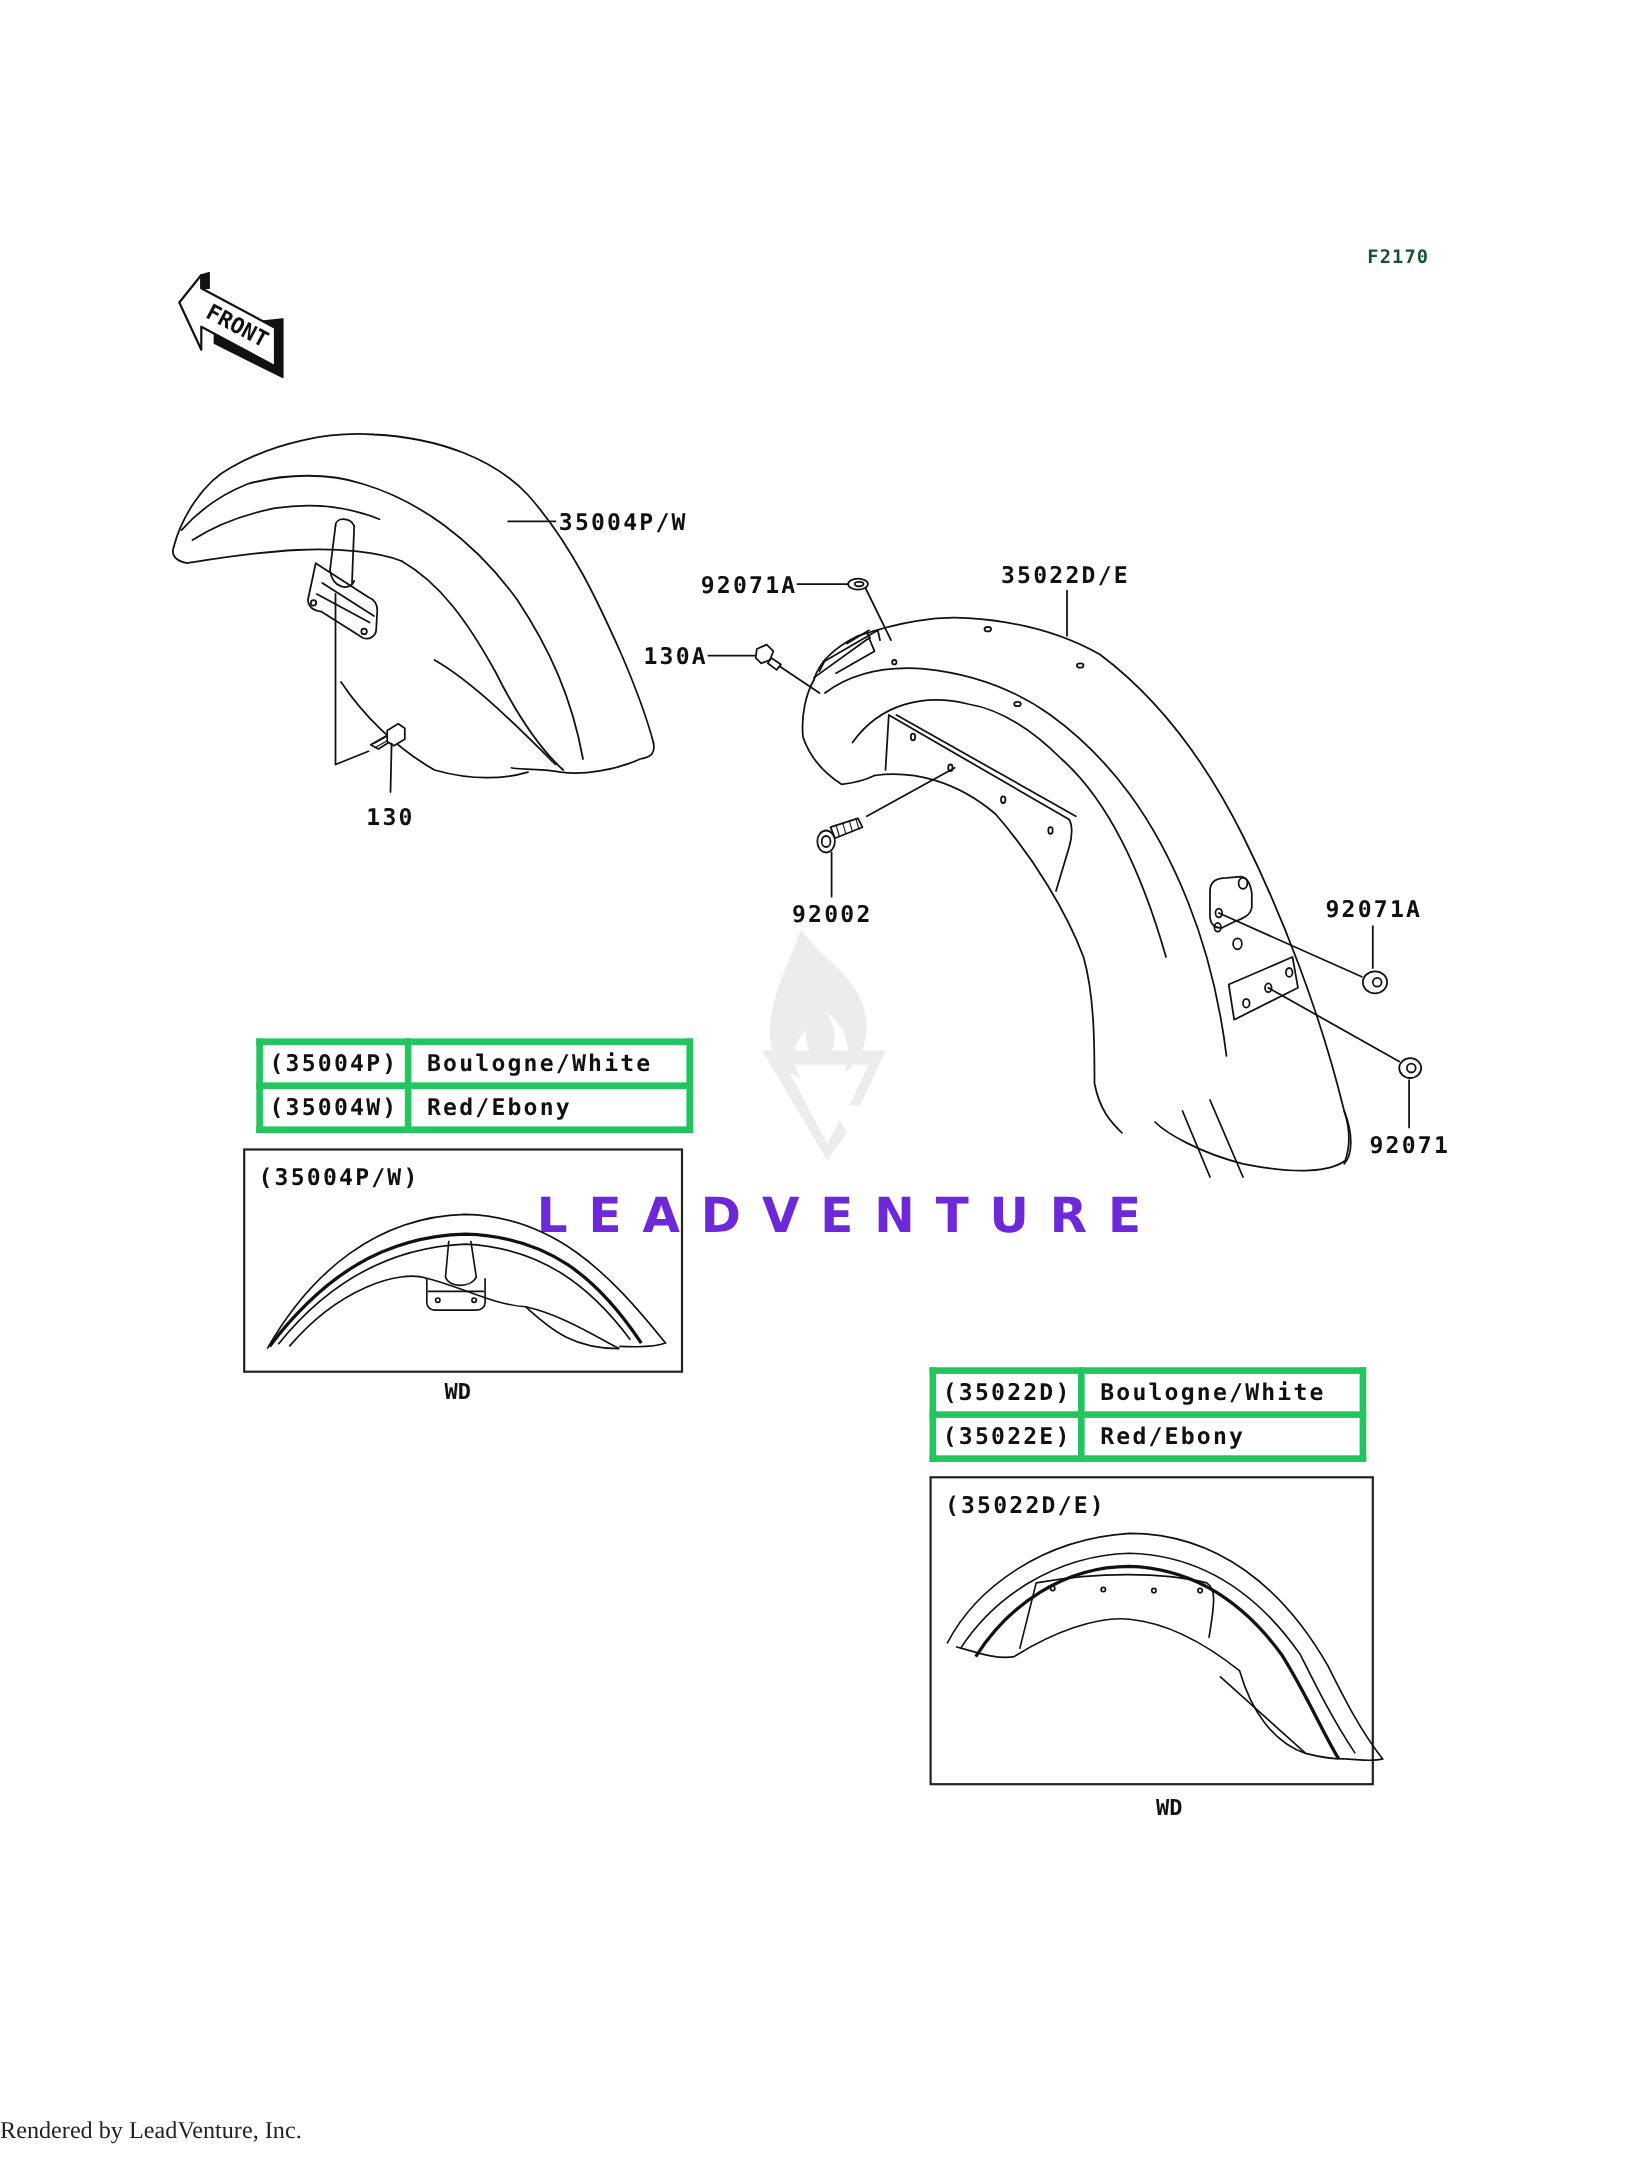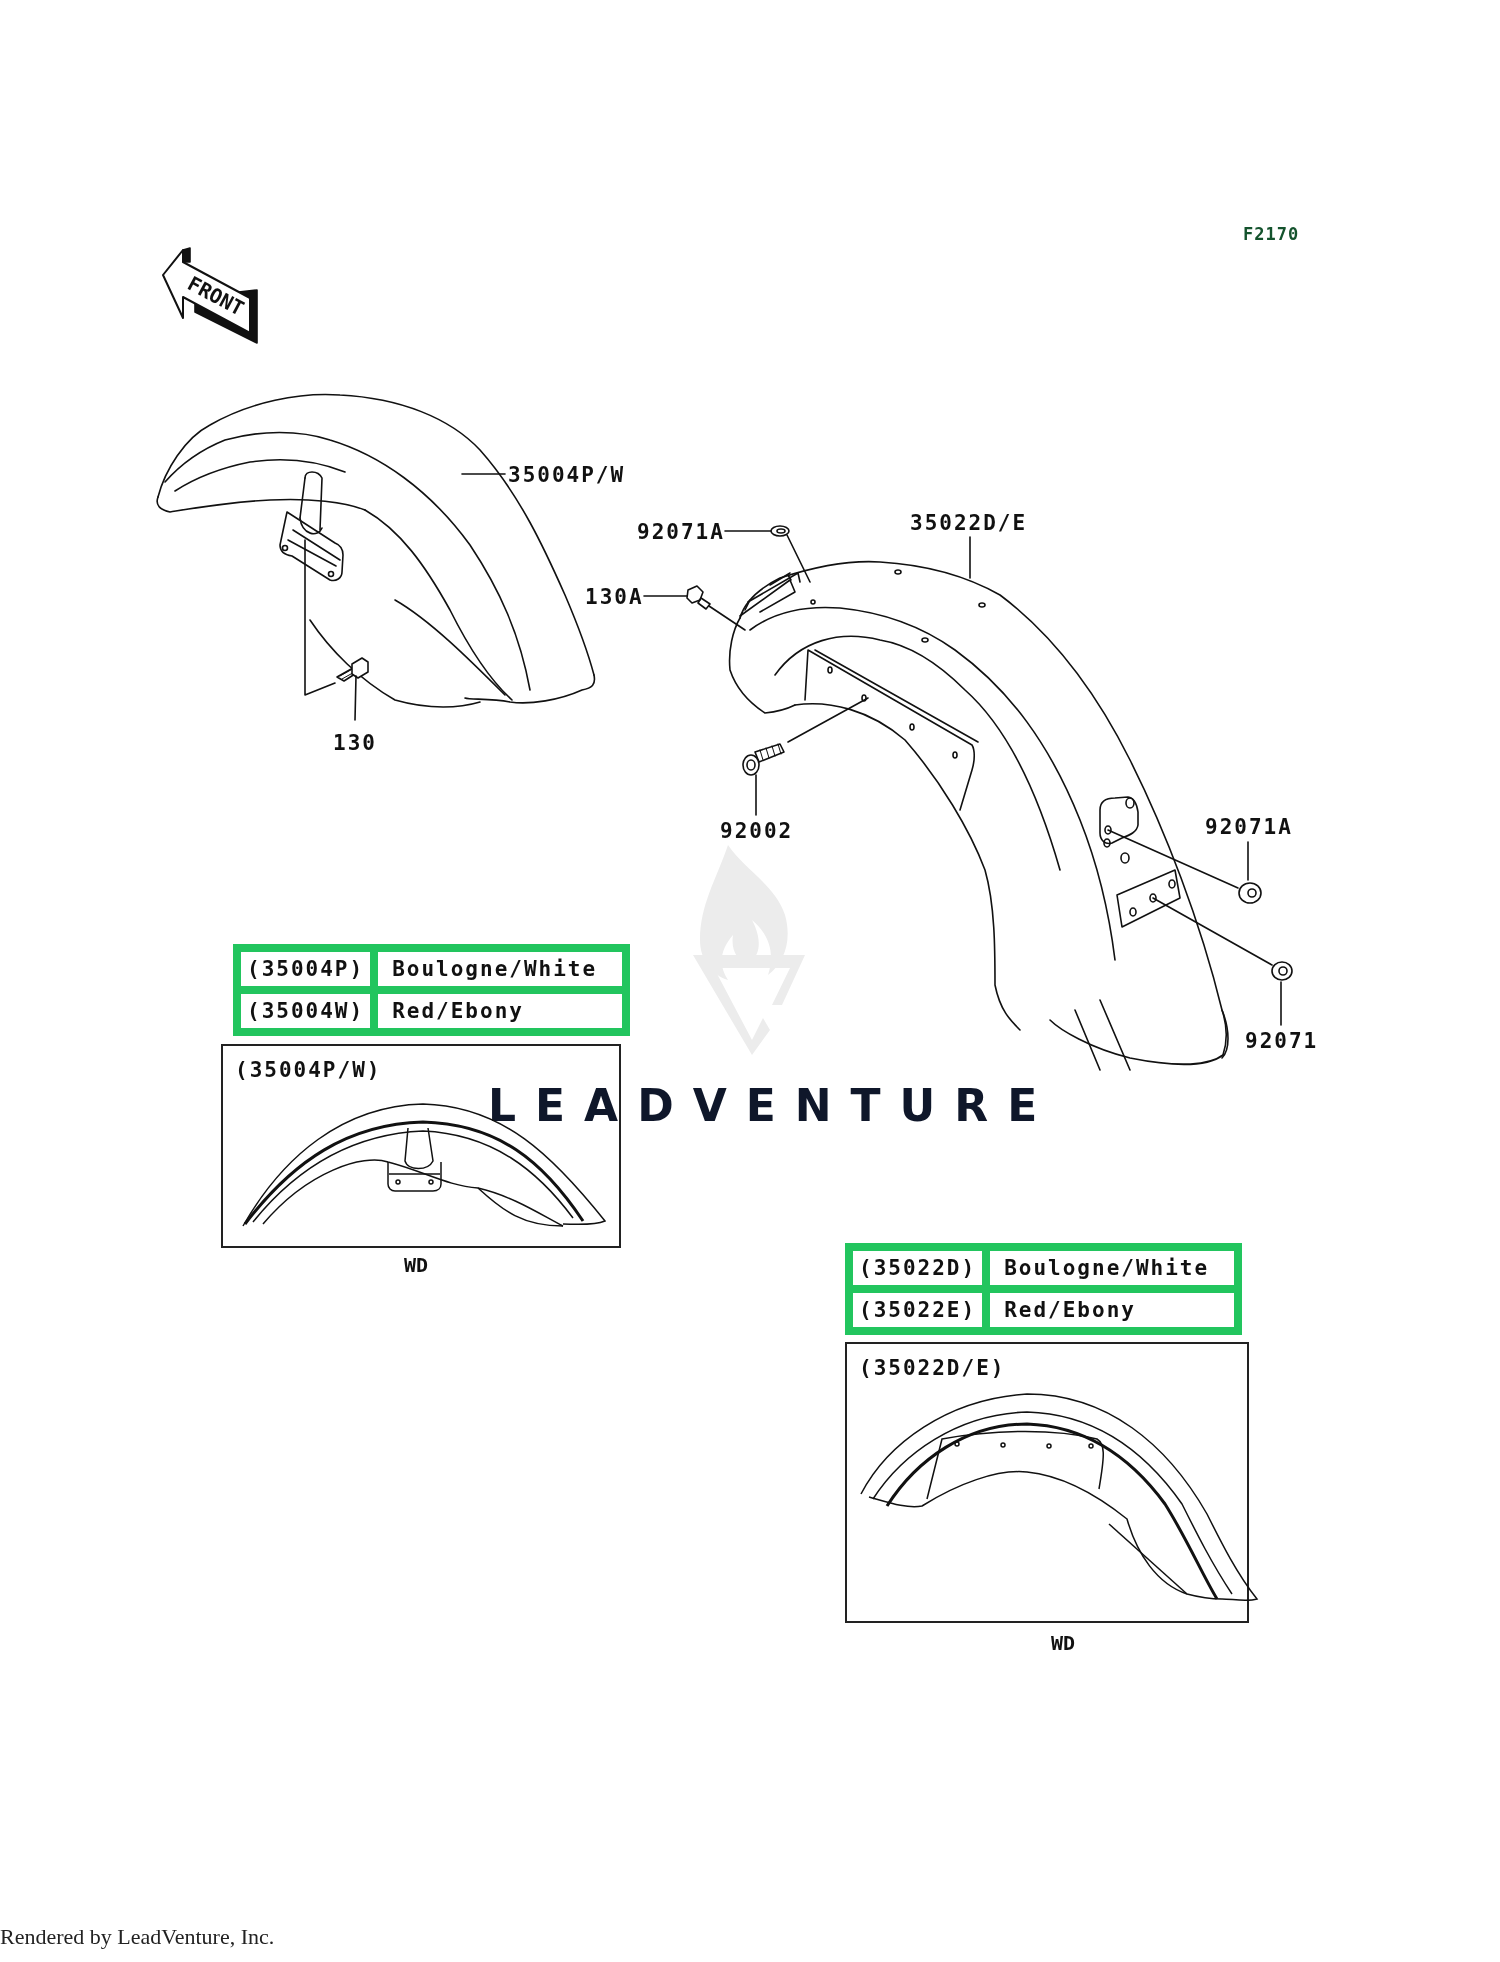--- a/index.html
+++ b/index.html
@@ -1,27 +1,27 @@
 <!DOCTYPE html>
 <html><head>
 <meta charset="utf-8">
 <style>
   html, body { margin: 0; padding: 0; background: #ffffff; }
   body { width: 1500px; height: 1962px; position: relative; overflow: hidden; font-family: "DejaVu Sans Mono", "Liberation Mono", monospace; color: #000; }
   .canvas { position: absolute; left: 0; top: 0; width: 1500px; height: 1962px; }
   .figno { position: absolute; font-family: "DejaVu Sans Mono", monospace; font-weight: bold; font-size: 17px; letter-spacing: 1px; color: #14532d; }
   table.color-table { position: absolute; border-collapse: collapse; font-family: "DejaVu Sans Mono", monospace; font-weight: bold; font-size: 21px; letter-spacing: 2px; color: #111; }
-  table.color-table td { border: 8px solid #22c55e; height: 34px; padding: 0 14px; white-space: nowrap; }
+  table.color-table td { border: 6px solid #22c55e; height: 34px; padding: 0 14px; white-space: nowrap; }
   table.color-table td.code { width: 115px; text-align: center; padding: 0 6px; }
   table.color-table td.name { width: 230px; }
   .wd-box { position: absolute; border: 2px solid #222; box-sizing: border-box; }
   .wd-box .box-title { position: absolute; left: 12px; top: 12px; font-family: "DejaVu Sans Mono", monospace; font-weight: bold; font-size: 21px; letter-spacing: 2px; color: #111; }
   .wd-box svg { position: absolute; left: 0; top: 0; }
   .wd-label { position: absolute; font-family: "DejaVu Sans Mono", monospace; font-weight: bold; font-size: 20px; color: #111; }
-  .watermark-text { position: absolute; left: 488px; top: 1080px; font-family: "DejaVu Sans", sans-serif; font-weight: bold; font-size: 44px; letter-spacing: 19px; color: #0f172a; }
+  .watermark-text { position: absolute; left: 488px; top: 1080px; font-family: "DejaVu Sans", sans-serif; font-weight: bold; font-size: 44px; letter-spacing: 19px; color: #6d28d9; }
   .footer { position: absolute; left: 0; width: 1208px; top: 1924px; font-family: Liberation Serif, serif; font-size: 22px; color: #222; }
   .front-text { font-family: "DejaVu Sans Mono", monospace; font-weight: bold; font-size: 20px; }
 </style>
 </head>
 <body>
 
 <svg class="canvas" width="1500" height="1962" viewBox="0 0 1500 1962" style="z-index:0">
   <g fill="#ececec">
 
     <path d="M728,845 C716,880 700,905 700,940 C700,960 712,975 728,980 C718,965 720,950 733,935 C730,955 742,965 752,960 C762,952 760,935 752,920 C770,935 775,955 768,975 C785,962 792,940 785,915 C775,885 745,870 728,845 Z"></path>

